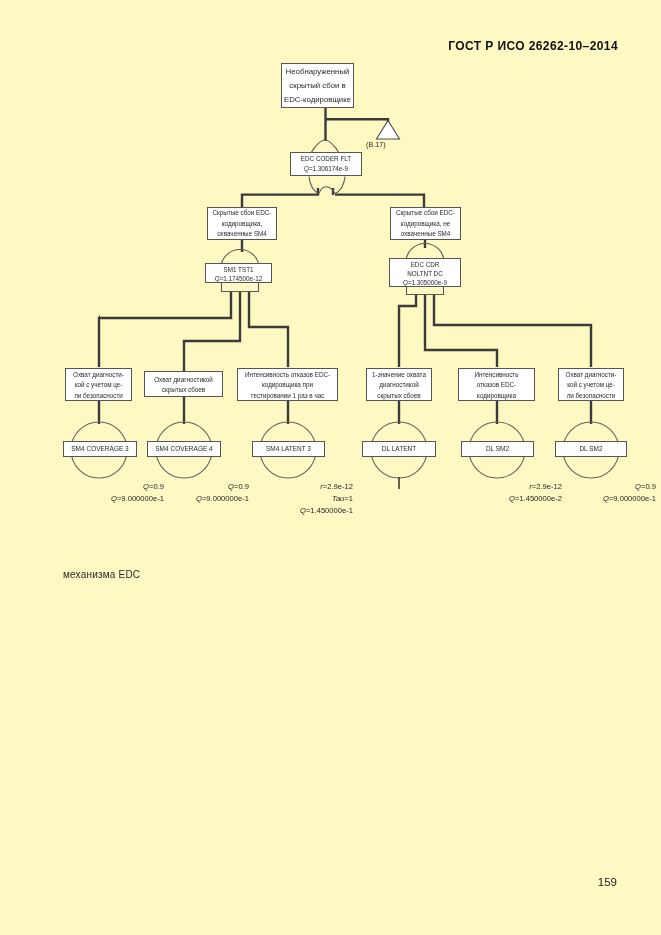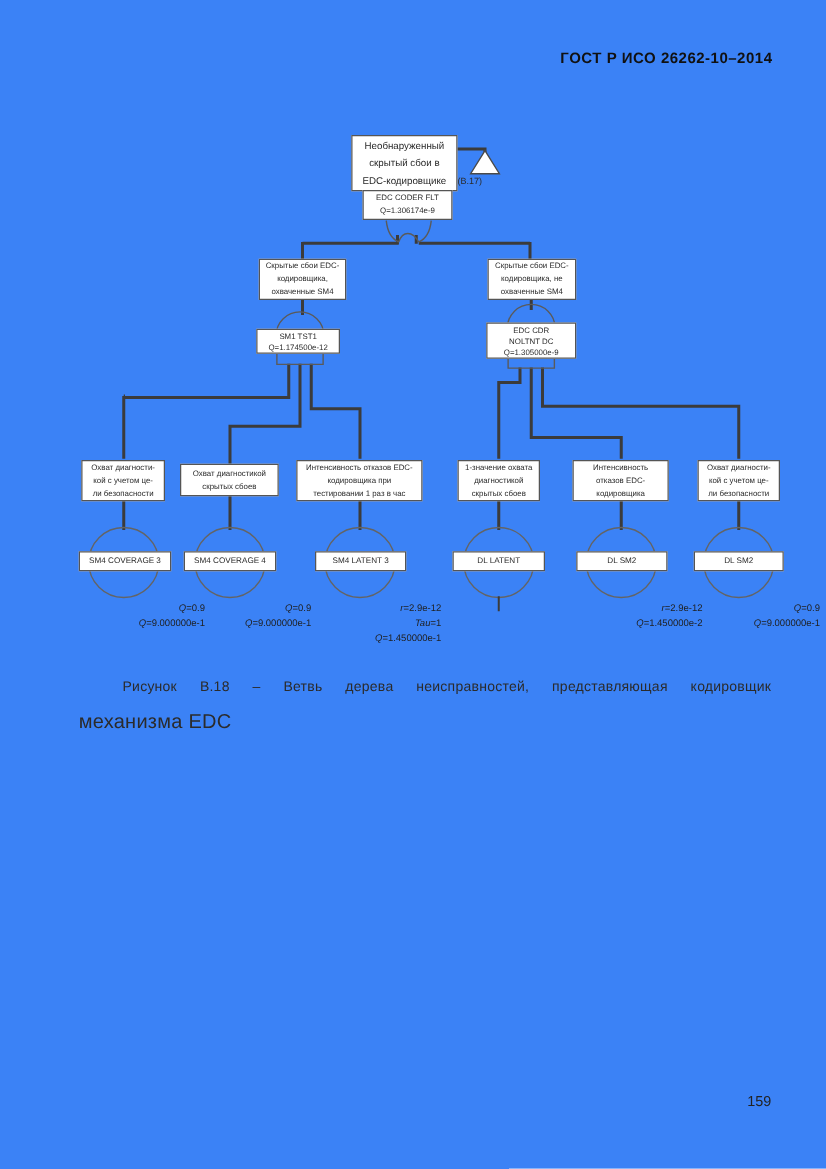--- a/index.html
+++ b/index.html
@@ -1,16 +1,16 @@
 <!DOCTYPE html>
 <html><head>
 <meta charset="utf-8">
 <style>
   html,body{margin:0;padding:0;background:#ffffff;}
-  #page{position:relative;width:661px;height:935px;background:#3b82f6;overflow:hidden;
+  #page{position:relative;width:661px;height:935px;background:#fef9c3;overflow:hidden;
         font-family:"Liberation Sans", sans-serif;color:#1c1c1c;}
   #tree-svg{position:absolute;left:0;top:0;}
   .hdr{position:absolute;top:39px;right:43px;font-size:12px;font-weight:bold;
        letter-spacing:.4px;color:#111;}
   .box{position:absolute;box-sizing:border-box;border:1px solid #555;background:#fff;
        text-align:center;font-size:6.3px;line-height:10.5px;color:#2a2a2a;overflow:hidden;}
   .box .ln{white-space:nowrap;}
   .topbox{font-size:7.8px;line-height:13.8px;padding-top:1px;}
   .rootbox{line-height:10.4px;padding-top:1px;}
   .gatebox2{line-height:9.2px;padding-top:0.5px;}
@@ -18,21 +18,21 @@
   .descbox{line-height:10.6px;padding-top:0.5px;}
   .descbox2{line-height:10.6px;padding-top:2.5px;}
   .namebox{position:absolute;box-sizing:border-box;border:1px solid #555;background:#fff;
        text-align:center;font-size:6.5px;line-height:14px;color:#2a2a2a;white-space:nowrap;}
   .xfer{position:absolute;width:44px;font-size:7.2px;color:#2a2a2a;}
   .vals{position:absolute;width:130px;text-align:right;font-size:7.6px;color:#1f1f1f;}
   .vals .row{height:12px;line-height:12px;white-space:nowrap;}
   .iv{font-style:italic;}
   .cap1{position:absolute;left:98px;top:544px;width:519px;font-size:11.2px;color:#2b2b2b;
         text-align:justify;text-align-last:justify;letter-spacing:.2px;}
-  .cap2{position:absolute;left:63px;top:569px;font-size:16px;color:#2b2b2b;letter-spacing:.2px;}
+  .cap2{position:absolute;left:63px;top:569px;font-size:10px;color:#2b2b2b;letter-spacing:.2px;}
   .pageno{position:absolute;top:876px;right:44px;font-size:11.5px;color:#222;}
 </style>
 </head>
 <body>
 
 <div id="page">
 
   <svg id="tree-svg" width="661" height="935" viewBox="0 0 661 935">
 
     <path d="M325.5,108 V141
@@ -64,21 +64,21 @@
     <circle cx="184" cy="450" r="28" fill="none" stroke="#646464" stroke-width="1.1"></circle>
     <circle cx="288" cy="450" r="28" fill="none" stroke="#646464" stroke-width="1.1"></circle>
     <circle cx="399" cy="450" r="28" fill="none" stroke="#646464" stroke-width="1.1"></circle>
     <circle cx="497" cy="450" r="28" fill="none" stroke="#646464" stroke-width="1.1"></circle>
     <circle cx="591" cy="450" r="28" fill="none" stroke="#646464" stroke-width="1.1"></circle>
     <path d="M399,477 V489" fill="none" stroke="#3b3b3b" stroke-width="1.6"></path>
   </svg>
 
   <div class="hdr">ГОСТ Р ИСО 26262-10–2014</div>
 
-  <div class="box topbox" style="left:281px;top:63px;width:85px;height:45px;margin-top:45px;">
+  <div class="box topbox" style="left:281px;top:63px;width:73px;height:45px;">
     <div class="ln">Необнаруженный</div>
     <div class="ln">скрытый сбои в</div>
     <div class="ln">EDC-кодировщике</div>
   </div>
 
   <div class="xfer" style="left:366px;top:140px;">(В.17)</div>
 
   <div class="box rootbox" style="left:290px;top:152px;width:72px;height:24px;">
     <div class="ln">EDC CODER FLT</div>
     <div class="ln">Q=1.306174e-9</div>
@@ -157,18 +157,17 @@
   </div>
   <div class="vals" style="left:432px;top:481px;">
     <div class="row"><span class="iv">r</span><span>=2.9e-12</span></div>
     <div class="row"><span class="iv">Q</span><span>=1.450000e-2</span></div>
   </div>
   <div class="vals" style="left:526px;top:481px;">
     <div class="row"><span class="iv">Q</span><span>=0.9</span></div>
     <div class="row"><span class="iv">Q</span><span>=9.000000e-1</span></div>
   </div>
 
-  <div class="cap1">Рисунок В.18 – Ветвь дерева неисправностей, представляющая кодировщик</div>
   <div class="cap2">механизма EDC</div>
 
   <div class="pageno">159</div>
 
 </div>
 
 </body></html>

